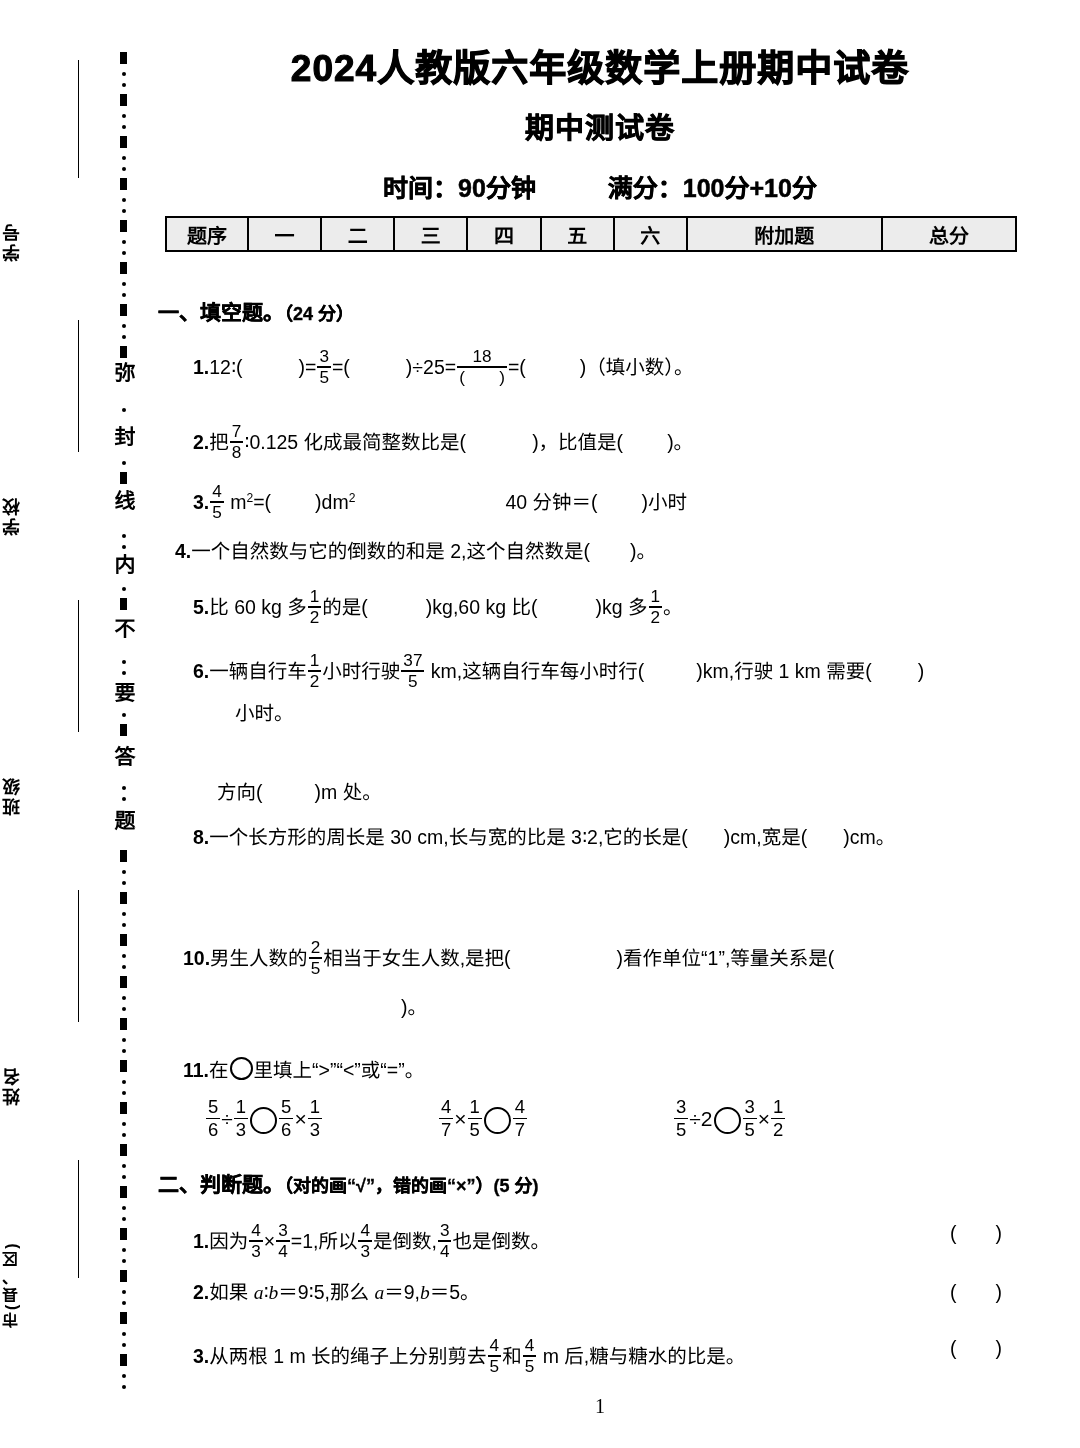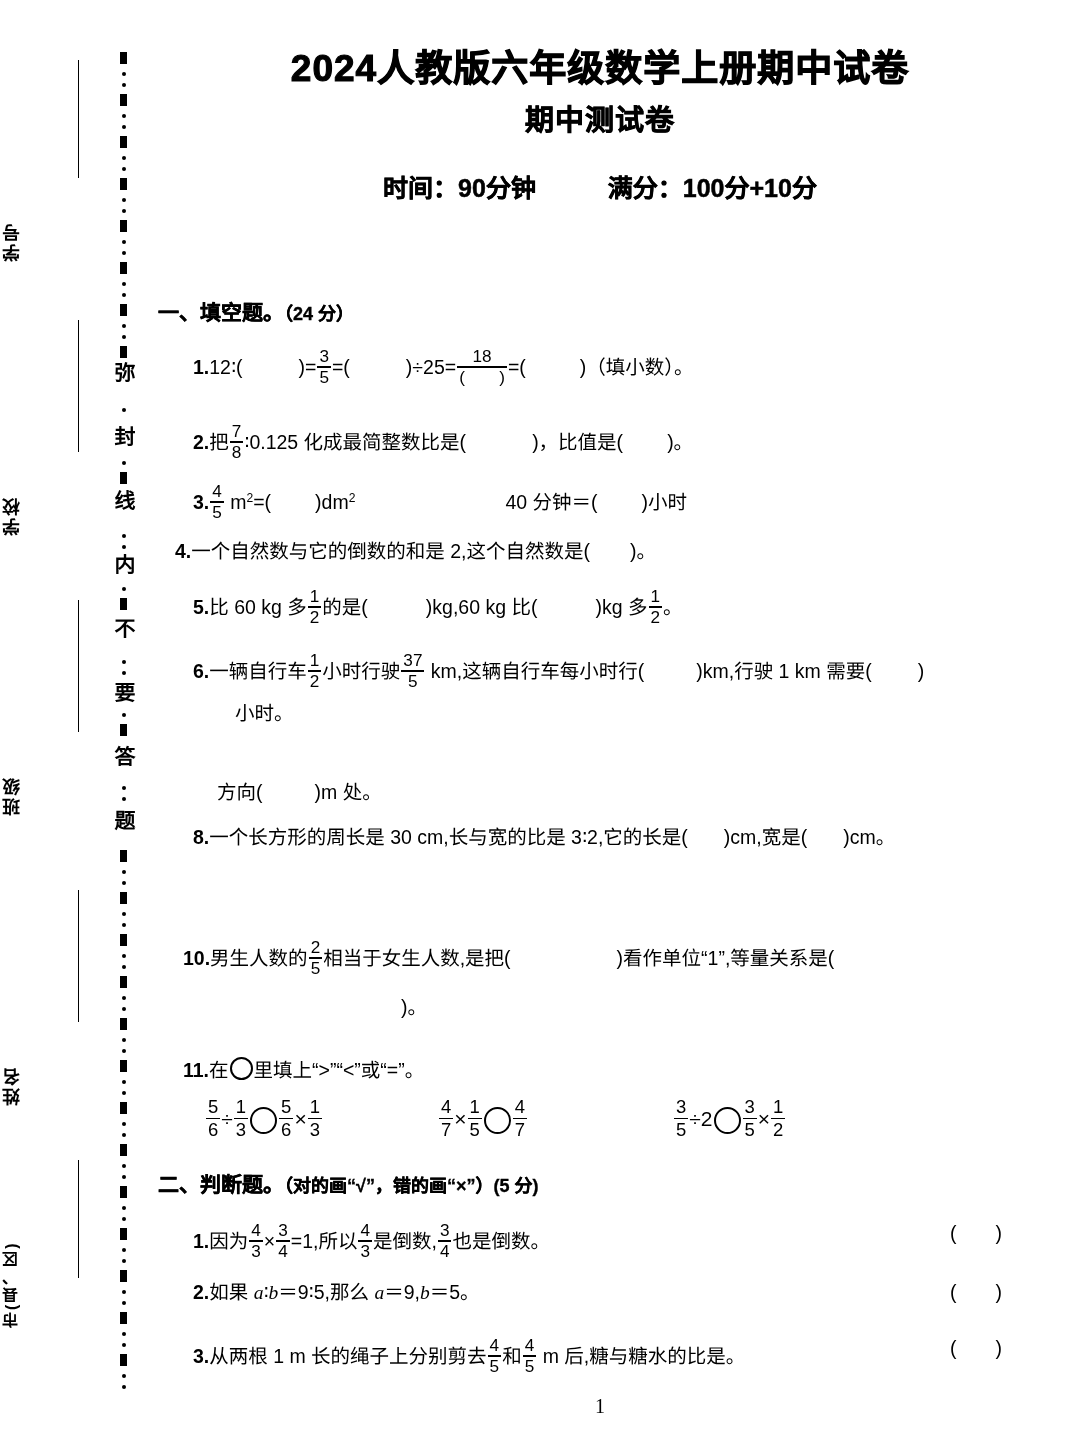--- a/index.html
+++ b/index.html
@@ -34,21 +34,21 @@
   
   #sheet{position:absolute;left:155px;top:0;width:925px;height:1448px;}
 
   #title-main{
     position:absolute;left:0;top:38px;width:890px;text-align:center;
     font-family:"Liberation Sans","DejaVu Sans",sans-serif;
     font-weight:700;font-size:37px;letter-spacing:1px;
     -webkit-text-stroke:1.1px #000;
   }
   #title-sub{
-    position:absolute;left:0;top:96px;width:890px;text-align:center;
+    position:absolute;left:0;top:104px;width:890px;text-align:center;
     font-family:"Liberation Sans","DejaVu Sans",sans-serif;
     font-weight:700;font-size:29px;letter-spacing:1px;
     -webkit-text-stroke:0.7px #000;
   }
   #meta-row{
     position:absolute;left:0;top:168px;width:890px;text-align:center;
     font-family:"Liberation Sans","DejaVu Sans",sans-serif;
     font-weight:700;font-size:25px;
     -webkit-text-stroke:0.5px #000;
   }
@@ -222,20 +222,31 @@
   <div id="title-sub">期中测试卷</div>
 
   <div id="meta-row">
     <span>时间：90分钟</span>
     <span class="gap"></span>
     <span>满分：100分+10分</span>
   </div>
 
   <table id="score-table">
     <tbody>
+      <tr>
+        <td class="rowlab hdr">题序</td>
+        <td class="hdr">一</td>
+        <td class="hdr">二</td>
+        <td class="hdr">三</td>
+        <td class="hdr">四</td>
+        <td class="hdr">五</td>
+        <td class="hdr">六</td>
+        <td class="hdr">附加题</td>
+        <td class="hdr">总分</td>
+      </tr>
     </tbody>
   </table>
 
   <div class="sec-head" style="left:3px;top:296px;">
     <span>一、填空题。</span><span class="pts">（24 分）</span>
   </div>
 
   <div class="q" style="left:38px;top:348px;">
     <span class="num">1.</span><span>12∶(</span><span class="blank" style="width:56px;"></span>)<span>=</span><span class="fr"><span class="n">3</span><span class="bar"></span><span class="d">5</span></span><span>=</span>(<span class="blank" style="width:56px;"></span>)<span>÷25</span><span>=</span><span class="fr"><span class="n">18</span><span class="bar"></span><span class="d">(　　)</span></span><span>=</span>(<span class="blank" style="width:54px;"></span>)<span>（填小数）。</span>
   </div>

